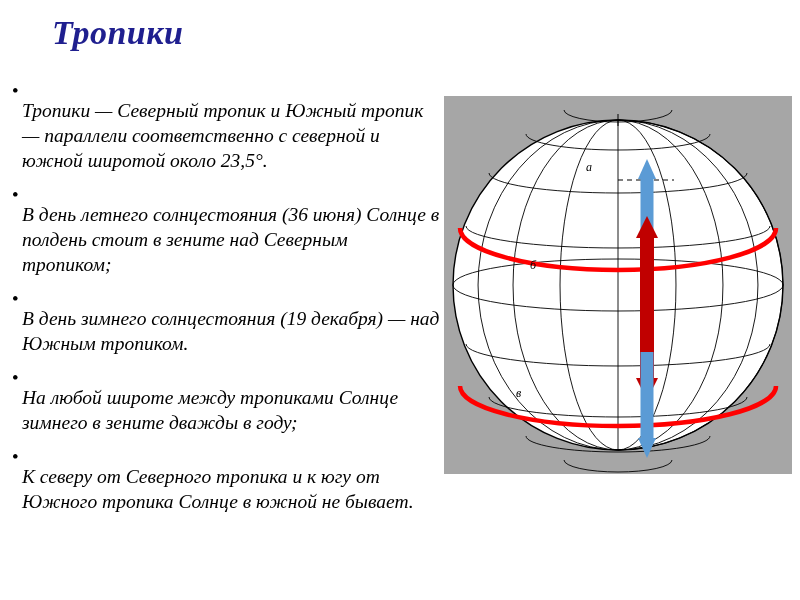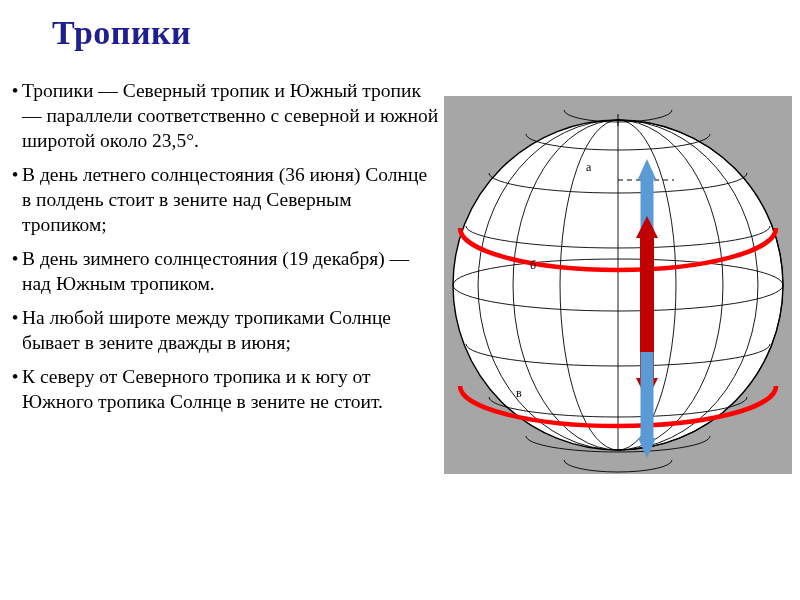--- a/index.html
+++ b/index.html
@@ -11,20 +11,21 @@
     height: 600px;
     background: #ffffff;
     font-family: "Liberation Serif", serif;
     overflow: hidden;
     position: relative;
   }
   #slide {
     position: relative;
     width: 800px;
     height: 464px;
+    font-style: italic;
   }
   #title {
     position: absolute;
     left: 52px;
     top: 14px;
     font-family: "Liberation Serif", serif;
     font-size: 34px;
     font-weight: bold;
     color: #1f1f8f;
     letter-spacing: 0.5px;
@@ -49,20 +50,21 @@
     line-height: 25px;
     text-align: center;
   }
   .bullet-text {
     flex: 1 1 auto;
     font-family: "Liberation Serif", serif;
     font-size: 19.5px;
     line-height: 25px;
     color: #000000;
     text-align: left;
+    margin-top: 20px;
   }
   #figure {
     position: absolute;
     left: 444px;
     top: 96px;
     width: 348px;
     height: 378px;
     background: #a6a6a6;
     overflow: hidden;
   }
@@ -95,26 +97,26 @@
       <span class="bullet-text">В день летнего солнцестояния (36 июня) Солнце в полдень стоит в зените над Северным тропиком;</span>
     </div>
 
     <div class="bullet">
       <span class="bullet-dot">•</span>
       <span class="bullet-text">В  день зимнего солнцестояния (19 декабря) — над Южным тропиком.</span>
     </div>
 
     <div class="bullet">
       <span class="bullet-dot">•</span>
-      <span class="bullet-text">На любой широте между тропиками Солнце бывает в зените дважды в июня;</span>
+      <span class="bullet-text">На любой широте между тропиками Солнце зимнего в зените дважды в году;</span>
     </div>
 
     <div class="bullet">
       <span class="bullet-dot">•</span>
-      <span class="bullet-text">К северу от Северного тропика и к югу от Южного тропика Солнце в зените не стоит.</span>
+      <span class="bullet-text">К северу от Северного тропика и к югу от Южного тропика Солнце в южной не бывает.</span>
     </div>
 
   </div>
 
   <div id="figure">
     <svg width="348" height="378" viewBox="0 0 348 378">
 
       <circle cx="174" cy="189" r="165" fill="#ffffff" stroke="#000000" stroke-width="1.4"></circle>
 
       <g stroke="#000000" stroke-width="0.9" fill="none">

